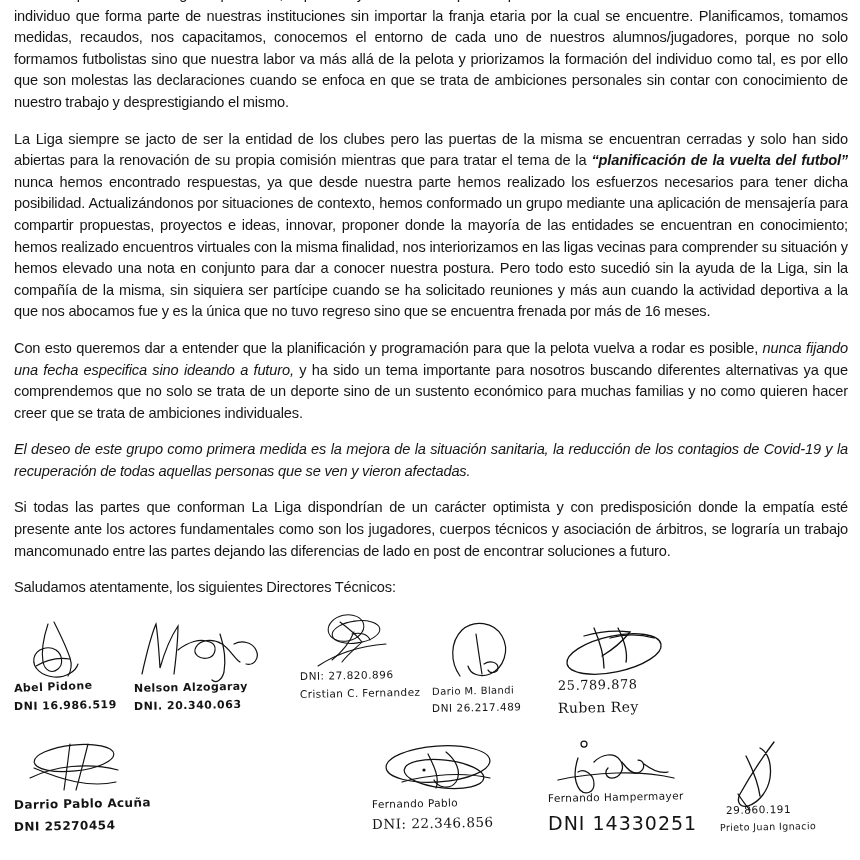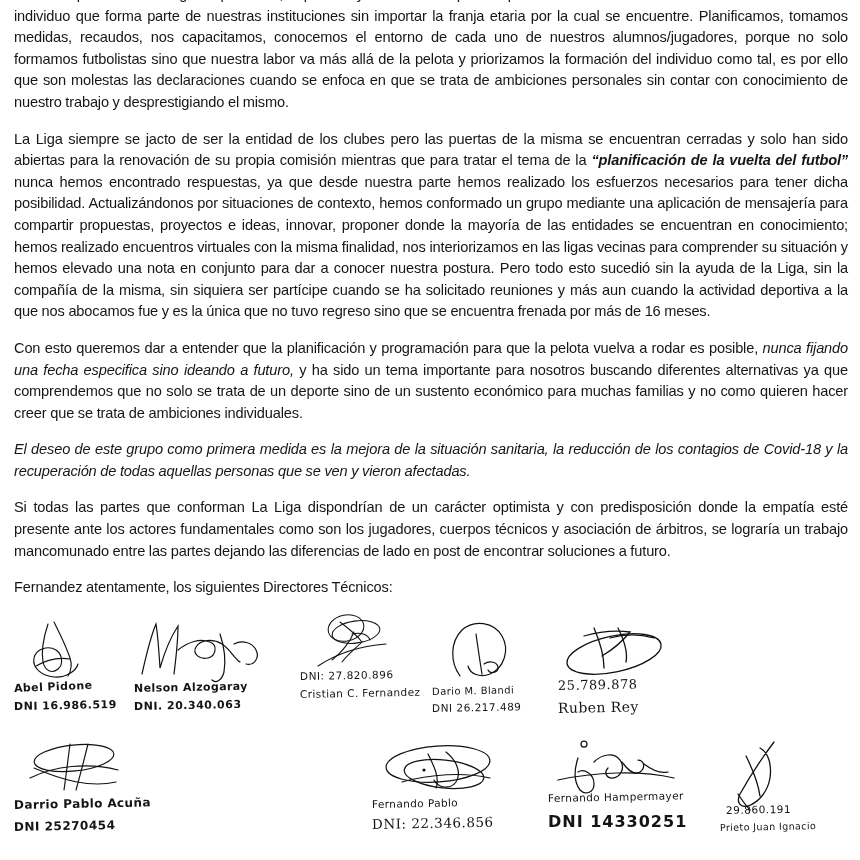--- a/index.html
+++ b/index.html
@@ -120,46 +120,46 @@
     font-size: 12px;
     letter-spacing: 0.5px;
     transform: rotate(-1.2deg);
     transform-origin: left center;
   }
 
   
   .hw-a { font-family: "DejaVu Sans", sans-serif; font-weight: 600; font-size: 11px; }
   .hw-b { font-family: "DejaVu Serif", serif; font-size: 11.5px; }
   .hw-c { font-family: "DejaVu Sans", sans-serif; font-size: 10.5px; }
-  .hw-big { font-size: 16px; font-weight: 700; letter-spacing: 1px; }
+  .hw-big { font-size: 19px; font-weight: 400; letter-spacing: 1px; }
   .hw-small { font-size: 9.5px; }
 
   .rot-n2 { transform: rotate(-2.4deg); }
   .rot-n1 { transform: rotate(-1.1deg); }
   .rot-p1 { transform: rotate(0.8deg); }
   .rot-0  { transform: rotate(0deg); }
 </style>
 </head>
 <body>
 
 <div class="page">
 
   <div class="body-text">
 
     <p class="para">Como responsables a cargo de personas, lo primero y fundamental que cumplimos como tarea es el cuidado de la salud de cada individuo que forma parte de nuestras instituciones sin importar la franja etaria por la cual se encuentre. Planificamos, tomamos medidas, recaudos, nos capacitamos, conocemos el entorno de cada uno de nuestros alumnos/jugadores, porque no solo formamos futbolistas sino que nuestra labor va más allá de la pelota y priorizamos la formación del individuo como tal, es por ello que son molestas las declaraciones cuando se enfoca en que se trata de ambiciones personales sin contar con conocimiento de nuestro trabajo y desprestigiando el mismo.</p>
 
     <p class="para"><span>La Liga siempre se jacto de ser la entidad de los clubes pero las puertas de la misma se encuentran cerradas  y solo han sido abiertas para la renovación de su propia comisión mientras que para tratar el tema de la </span><span class="q-bold-italic">“planificación de la vuelta del futbol”</span><span> nunca hemos encontrado respuestas, ya que desde nuestra parte hemos realizado los esfuerzos necesarios para tener dicha posibilidad. Actualizándonos por situaciones de contexto, hemos conformado un grupo mediante una aplicación de mensajería para compartir propuestas, proyectos e ideas, innovar, proponer donde la mayoría de las entidades se encuentran en conocimiento; hemos realizado encuentros virtuales con la misma finalidad, nos interiorizamos en las ligas vecinas para comprender su situación y hemos elevado una nota en conjunto para dar a conocer nuestra postura. Pero todo esto sucedió sin la ayuda de la Liga, sin la compañía de la misma, sin siquiera ser partícipe cuando se ha solicitado reuniones y más aun cuando la actividad deportiva a la que nos abocamos fue y es la única que no tuvo regreso sino que se encuentra frenada por más de 16 meses.</span></p>
 
     <p class="para"><span>Con esto queremos dar a entender que la planificación y programación para que la pelota vuelva a rodar es posible, </span><span class="it">nunca fijando una fecha especifica sino ideando a futuro,</span><span> y ha sido un tema importante para nosotros buscando diferentes alternativas ya que comprendemos que no solo se trata de un deporte sino de un sustento económico para muchas familias y no como quieren hacer creer que se trata de ambiciones individuales.</span></p>
 
-    <p class="para italic-para">El deseo de este grupo como primera medida es la mejora de la situación sanitaria, la reducción de los contagios de Covid-18 y la recuperación de todas aquellas personas que se ven y vieron afectadas.</p>
+    <p class="para italic-para">El deseo de este grupo como primera medida es la mejora de la situación sanitaria, la reducción de los contagios de Covid-19 y la recuperación de todas aquellas personas que se ven y vieron afectadas.</p>
 
     <p class="para">Si todas las partes que conforman La Liga dispondrían de un carácter optimista y con predisposición donde la empatía esté presente ante los actores fundamentales como son los jugadores, cuerpos técnicos y asociación de árbitros, se lograría un trabajo mancomunado entre las partes dejando las diferencias de lado en post de encontrar soluciones a futuro.</p>
 
-    <p class="para closing">Fernandez atentamente, los siguientes Directores Técnicos:</p>
+    <p class="para closing">Saludamos atentamente, los siguientes Directores Técnicos:</p>
 
   </div>
 
   <div class="signatures">
 
     <div class="sig-row row1">
 
       <div class="sig-cell" style="left:14px;">
         <div class="sig-mark">
           <svg viewBox="0 0 150 74" fill="none" stroke="#111" stroke-width="1.15" stroke-linecap="round">

